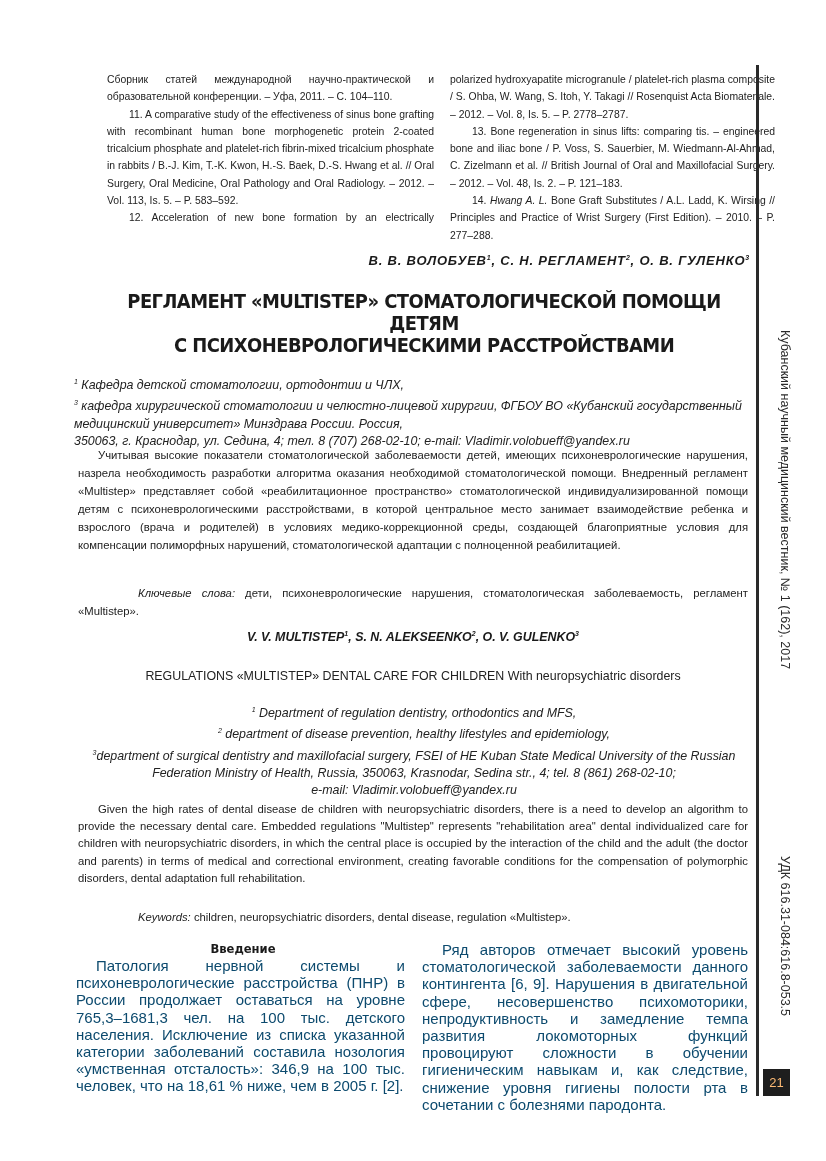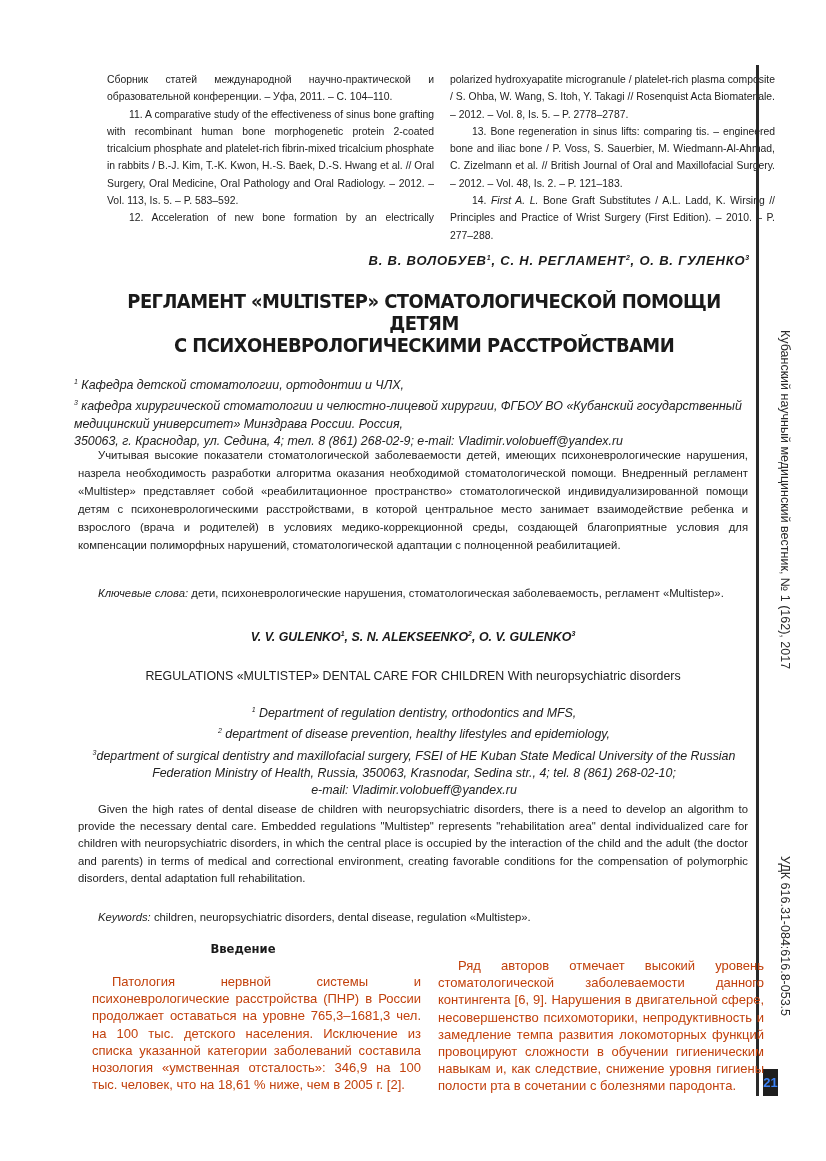--- a/index.html
+++ b/index.html
@@ -10,61 +10,61 @@
   .refs.right { left: 422px; width: 325px; }
   .refs p { margin: 0; }
   .refs p.ind { text-indent: 22px; }
 
   .vrule { position: absolute; left: 756px; top: 65px; width: 3px; height: 1031px; background: #2a2a2a; }
 
   .side-title { position: absolute; left: 778px; top: 330px; width: 14px; height: 340px; }
   .side-title span, .side-udk span { position: absolute; white-space: nowrap; font-size: 12.5px; color: #2a2a2a; transform-origin: 0 0; transform: rotate(90deg); left: 14px; top: 0; }
   .side-udk { position: absolute; left: 778px; top: 856px; width: 14px; height: 200px; }
 
-  .page-num { position: absolute; left: 763px; top: 1069px; width: 15px; height: 27px; background: #1e1e1e; color: #3b82f6; font-weight: bold; font-size: 13px; display: flex; align-items: center; justify-content: center; font-family: "Liberation Sans", sans-serif; }
+  .page-num { position: absolute; left: 763px; top: 1069px; width: 27px; height: 27px; background: #1e1e1e; color: #fdba74; font-weight: normal; font-size: 13px; display: flex; align-items: center; justify-content: center; font-family: "Liberation Sans", sans-serif; }
 
   .authors-ru { position: absolute; right: 76px; top: 253px; font-size: 13px; font-style: italic; font-weight: bold; letter-spacing: 0.8px; color: #1a1a1a; }
   .authors-ru sup, .authors-en sup { font-size: 7px; }
 
   .title-ru { position: absolute; left: 90px; width: 668px; top: 291px; text-align: center; font-family: "DejaVu Sans", sans-serif; font-weight: bold; font-size: 19.5px; line-height: 22px; letter-spacing: -0.6px; transform: scaleX(0.92); color: #1a1a1a; }
 
   .affil-ru { position: absolute; left: 74px; width: 680px; top: 345px; text-align: left; font-family: Liberation Sans, sans-serif; font-style: italic; font-size: 12.4px; line-height: 17.2px; color: #222; margin-top: 28px; }
   .affil-ru sup { font-size: 7px; }
 
   .abstract-ru { position: absolute; left: 78px; width: 670px; top: 446px; font-size: 11.3px; line-height: 18px; text-align: justify; text-indent: 20px; color: #222; margin: 0; }
   .keywords-ru { position: absolute; left: 78px; width: 670px; top: 584px; font-size: 11.3px; line-height: 18px; text-align: justify; text-indent: 20px; color: #222; margin: 0; }
-  .kw-label { font-style: italic; }
+  .kw-label { font-style: italic; margin-left: 40px; }
 
   .authors-en { position: absolute; left: 78px; width: 670px; top: 630px; text-align: center; font-style: italic; font-weight: bold; font-size: 12.4px; color: #1a1a1a; }
   .title-en { position: absolute; left: 78px; width: 670px; top: 669px; text-align: center; font-size: 12.4px; color: #222; }
 
   .affil-en { position: absolute; left: 74px; width: 680px; top: 701px; text-align: center; font-style: italic; font-size: 12.4px; line-height: 17.2px; color: #222; }
   .affil-en sup { font-size: 7px; }
 
   .abstract-en { position: absolute; left: 78px; width: 670px; top: 801px; font-size: 11.3px; line-height: 17.2px; text-align: justify; text-indent: 20px; color: #222; margin: 0; }
   .keywords-en { position: absolute; left: 78px; width: 670px; top: 909px; font-size: 11.3px; line-height: 17.2px; text-indent: 20px; color: #222; margin: 0; }
 
   .section-head { position: absolute; left: 78px; width: 330px; top: 941px; text-align: center; font-family: "DejaVu Sans", sans-serif; font-weight: bold; font-size: 12.6px; color: #1a1a1a; transform: scaleX(0.92); }
 
-  .body-col { position: absolute; top: 957px; font-size: 13px; line-height: 17.2px; text-align: justify; text-indent: 20px; margin: 16px; color: #c2410c; }
+  .body-col { position: absolute; top: 957px; font-size: 15px; line-height: 17.2px; text-align: justify; text-indent: 20px; margin: 0; color: #0c4a6e; }
   .body-col.left { left: 76px; width: 329px; }
   .body-col.right { left: 422px; width: 326px; top: 941px; }
 </style>
 </head>
 <body>
 
 <div class="refs left">
   <p>Сборник статей международной научно-практической и образовательной конференции. – Уфа, 2011. – С. 104–110.</p>
   <p class="ind">11. A comparative study of the effectiveness of sinus bone grafting with recombinant human bone morphogenetic protein 2-coated tricalcium phosphate and platelet-rich fibrin-mixed tricalcium phosphate in rabbits / B.-J. Kim, T.-K. Kwon, H.-S. Baek, D.-S. Hwang et al. // Oral Surgery, Oral Medicine, Oral Pathology and Oral Radiology. – 2012. – Vol. 113, Is. 5. – P. 583–592.</p>
   <p class="ind" style="text-align:justify; text-align-last:justify;">12. Acceleration of new bone formation by an electrically</p>
 </div>
 <div class="refs right">
   <p>polarized hydroxyapatite microgranule / platelet-rich plasma composite / S. Ohba, W. Wang, S. Itoh, Y. Takagi // Rosenquist Acta Biomateriale. – 2012. – Vol. 8, Is. 5. – P. 2778–2787.</p>
   <p class="ind">13. Bone regeneration in sinus lifts: comparing tis. – engineered bone and iliac bone / P. Voss, S. Sauerbier, M. Wiedmann-Al-Ahmad, C. Zizelmann et al. // British Journal of Oral and Maxillofacial Surgery. – 2012. – Vol. 48, Is. 2. – P. 121–183.</p>
-  <p class="ind"><span>14.</span> <i>First A. L.</i> <span>Bone Graft Substitutes / A.L. Ladd, K. Wirsing // Principles and Practice of Wrist Surgery (First Edition). – 2010. – P. 277–288.</span></p>
+  <p class="ind"><span>14.</span> <i>Hwang A. L.</i> <span>Bone Graft Substitutes / A.L. Ladd, K. Wirsing // Principles and Practice of Wrist Surgery (First Edition). – 2010. – P. 277–288.</span></p>
 </div>
 
 <div class="vrule"></div>
 <div class="side-title">
   <span>Кубанский научный медицинский вестник, № 1 (162), 2017</span>
 </div>
 <div class="side-udk">
   <span>УДК 616.31-084:616.8-053.5</span>
 </div>
 <div class="page-num">21</div>
@@ -76,31 +76,31 @@
 </div>
 
 <div class="title-ru">
   <div>РЕГЛАМЕНТ «MULTISTEP» СТОМАТОЛОГИЧЕСКОЙ ПОМОЩИ ДЕТЯМ</div>
   <div>С ПСИХОНЕВРОЛОГИЧЕСКИМИ РАССТРОЙСТВАМИ</div>
 </div>
 
 <div class="affil-ru">
   <div><sup>1</sup> <span>Кафедра детской стоматологии, ортодонтии и ЧЛХ,</span></div>
   <div><sup>3</sup> <span>кафедра хирургической стоматологии и челюстно-лицевой хирургии, ФГБОУ ВО «Кубанский государственный медицинский университет» Минздрава России. Россия,</span></div>
-  <div><span>350063, г. Краснодар, ул. Седина, 4; тел. 8 (861) 268-02-9; e-mail: Vladimir.volobueff@yandex.ru</span></div>
+  <div><span>350063, г. Краснодар, ул. Седина, 4; тел. 8 (707) 268-02-10; e-mail: Vladimir.volobueff@yandex.ru</span></div>
 </div>
 
 <p class="abstract-ru">Учитывая высокие показатели стоматологической заболеваемости детей, имеющих психоневрологические нарушения, назрела необходимость разработки алгоритма оказания необходимой стоматологической помощи. Внедренный регламент «Multistep» представляет собой «реабилитационное пространство» стоматологической индивидуализированной помощи детям с психоневрологическими расстройствами, в которой центральное место занимает взаимодействие ребенка и взрослого (врача и родителей) в условиях медико-коррекционной среды, создающей благоприятные условия для компенсации полиморфных нарушений, стоматологической адаптации с полноценной реабилитацией.</p>
 <p class="keywords-ru">
   <span class="kw-label">Ключевые слова:</span>
   <span>дети, психоневрологические нарушения, стоматологическая заболеваемость, регламент «Multistep».</span>
 </p>
 
 <div class="authors-en">
-  <span>V. V. GULENKO</span><sup>1</sup>,
+  <span>V. V. MULTISTEP</span><sup>1</sup>,
   <span>S. N. ALEKSEENKO</span><sup>2</sup>,
   <span>O. V. GULENKO</span><sup>3</sup>
 </div>
 <div class="title-en">REGULATIONS «MULTISTEP» DENTAL CARE FOR CHILDREN With neuropsychiatric disorders</div>
 
 <div class="affil-en">
   <div><sup>1</sup> <span>Department of regulation dentistry, orthodontics and MFS,</span></div>
   <div><sup>2</sup> <span>department of disease prevention, healthy lifestyles and epidemiology,</span></div>
   <div><sup>3</sup><span>department of surgical dentistry and maxillofacial surgery, FSEI of HE Kuban State Medical University of the Russian Federation Ministry of Health, Russia, 350063, Krasnodar, Sedina str., 4; tel. 8 (861) 268-02-10;</span></div>
   <div><span>e-mail: Vladimir.volobueff@yandex.ru</span></div>

